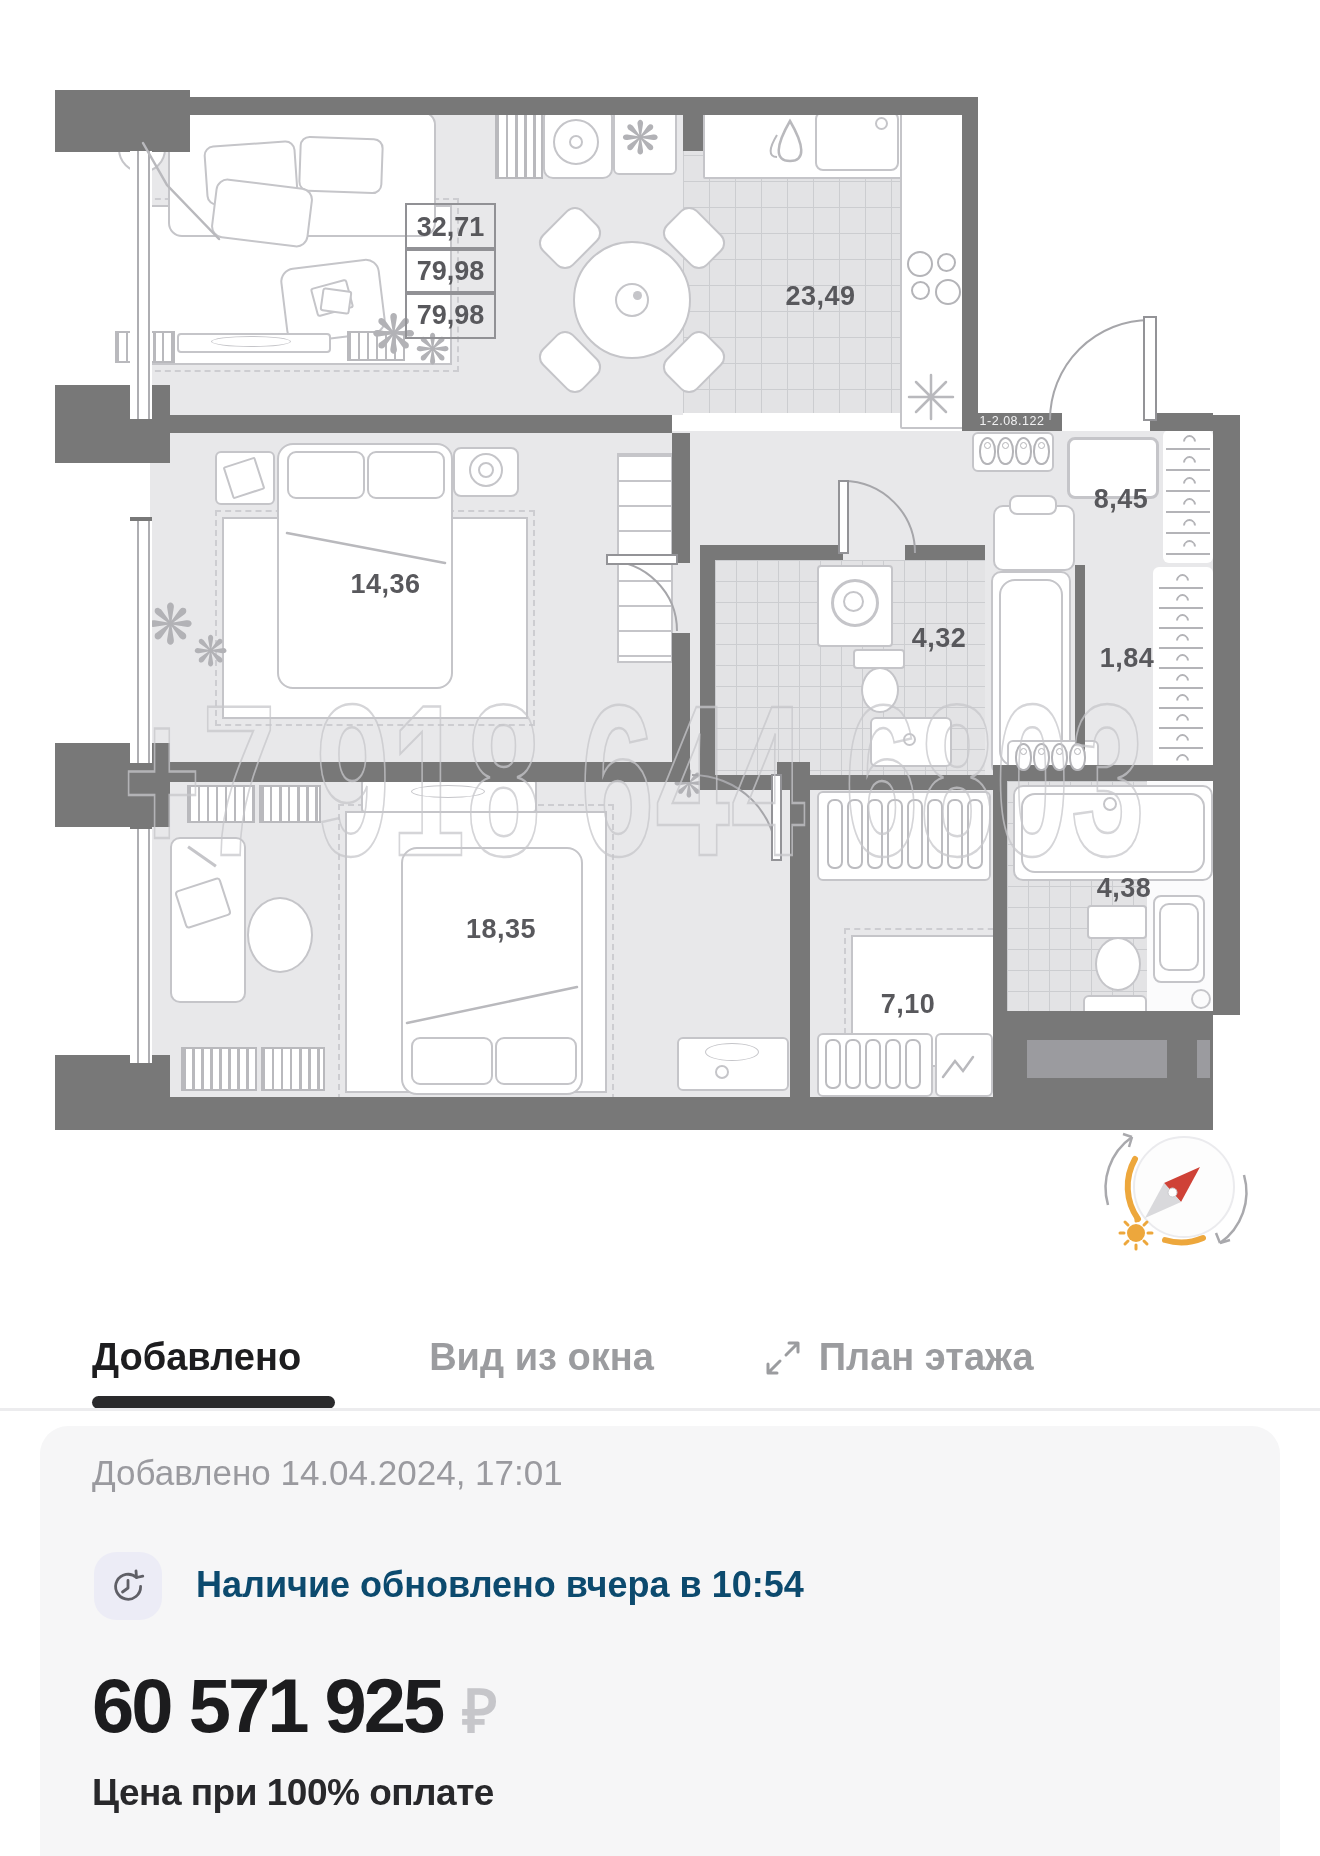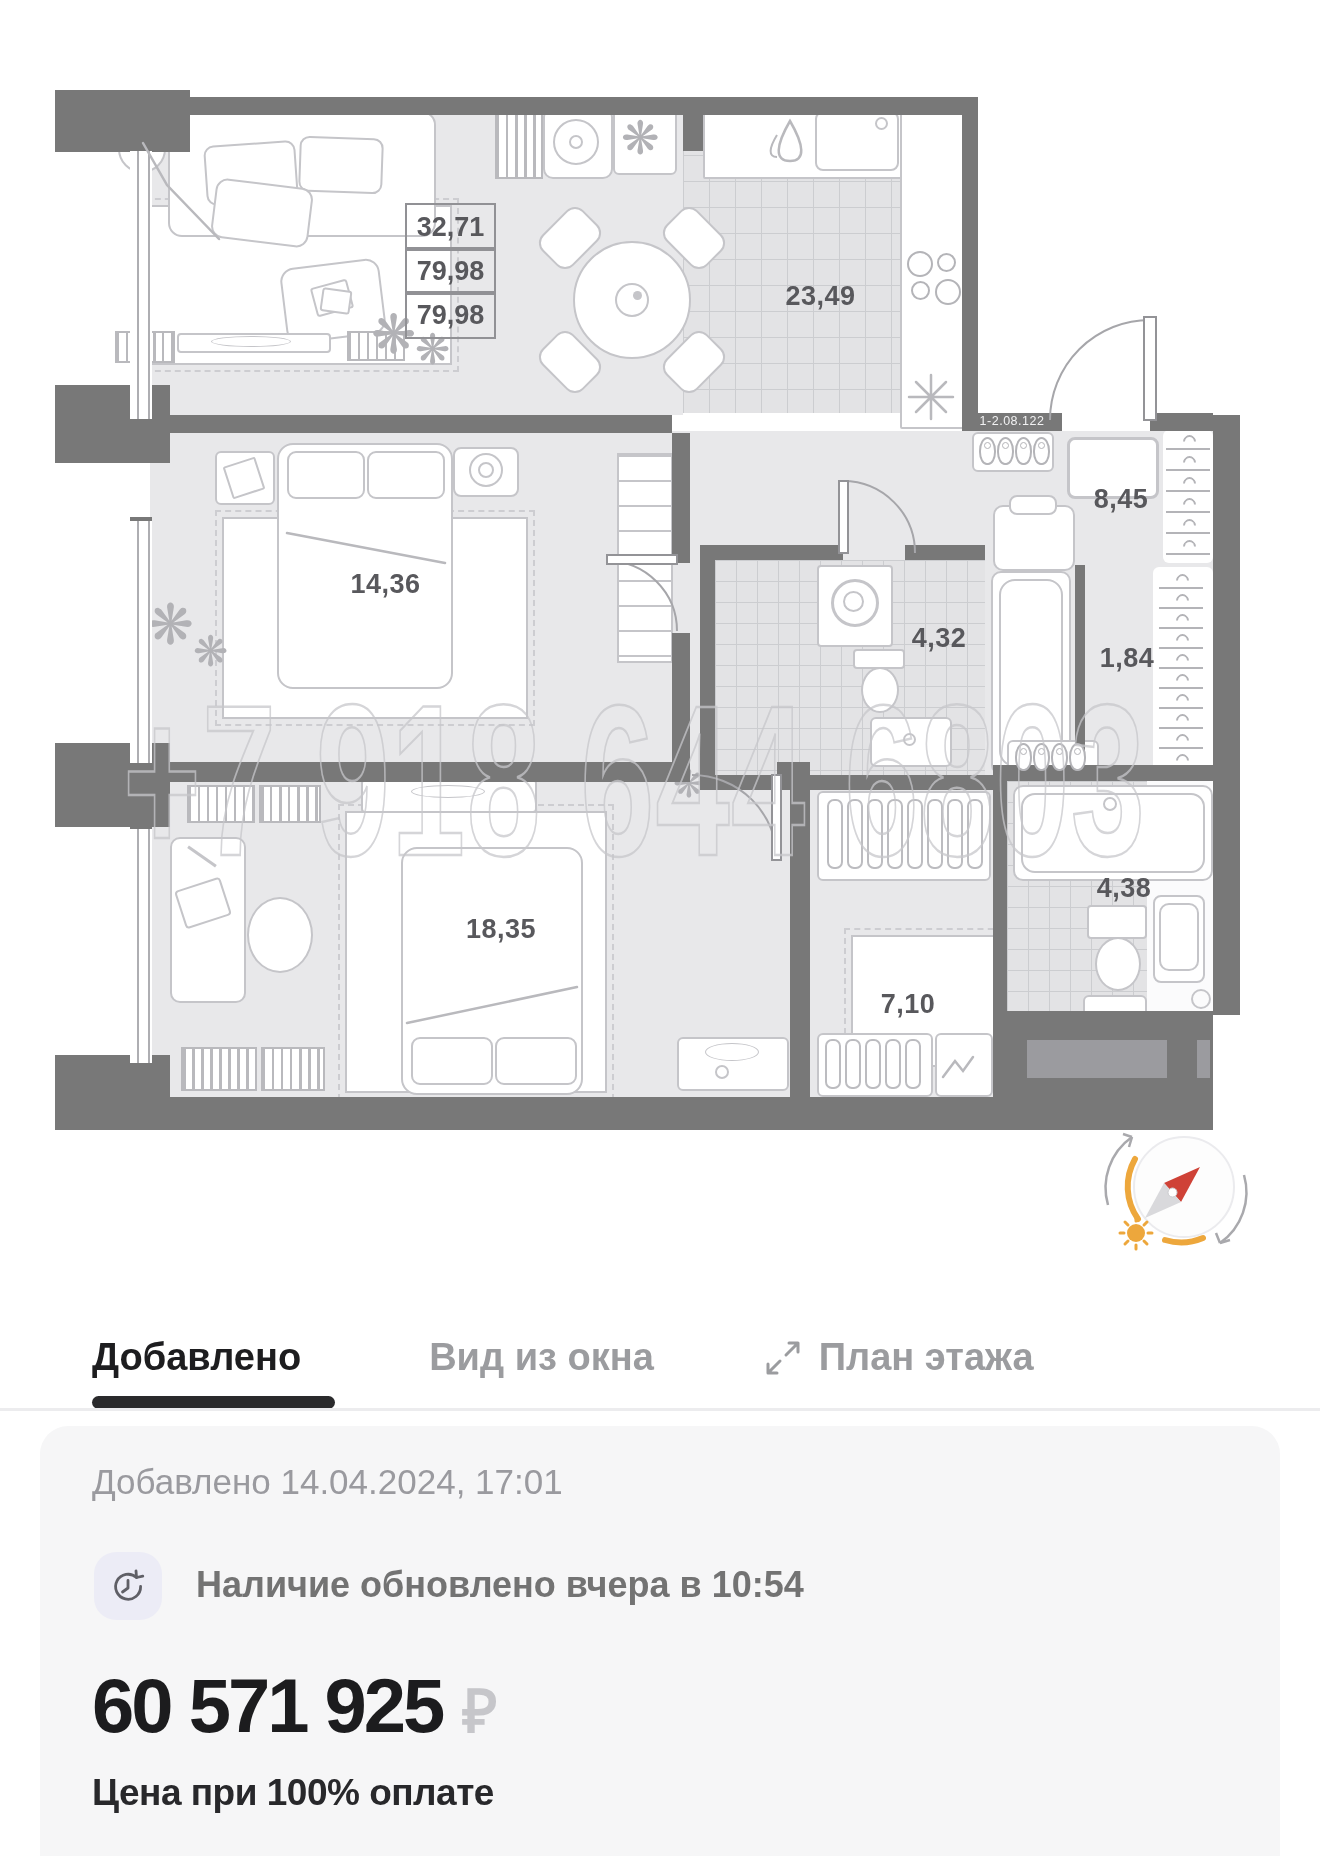--- a/index.html
+++ b/index.html
@@ -51,24 +51,24 @@
     display:flex;align-items:flex-start;justify-content:center;letter-spacing:.5px;}
   #plansvg{position:absolute;left:0;top:0;z-index:6;pointer-events:none;}
   
   .tabs{position:absolute;left:92px;top:1336px;display:flex;align-items:center;z-index:2;}
   .tab{font-size:38px;font-weight:700;color:#9b9c9f;white-space:nowrap;display:flex;align-items:center;cursor:pointer;}
   .tab.active{color:#1d1d1f;}
   .tab-underline{position:absolute;left:92px;top:1396px;width:243px;height:13px;border-radius:7px;background:#2a2a2c;}
   .tabs-divider{position:absolute;left:0;top:1408px;width:1320px;height:3px;background:#ececee;}
   
   .card{position:absolute;left:40px;top:1426px;width:1240px;height:470px;background:#f6f6f7;border-radius:28px;}
-  .added{position:absolute;left:52px;top:36px;font-size:35px;color:#9a9a9f;font-weight:400;}
+  .added{position:absolute;left:52px;top:27px;font-size:35px;color:#9a9a9f;font-weight:400;}
   .iconbox{position:absolute;left:54px;top:126px;width:68px;height:68px;border-radius:22px;background:#ececf6;
     display:flex;align-items:center;justify-content:center;}
-  .avail{position:absolute;left:156px;top:138px;font-size:36px;font-weight:700;color:#737373;}
+  .avail{position:absolute;left:156px;top:138px;font-size:36px;font-weight:700;color:#0c4a6e;}
   .pricerow{position:absolute;left:52px;top:236px;display:flex;align-items:baseline;}
   .price{font-size:76px;font-weight:700;letter-spacing:-3px;color:#1c1c1e;}
   .rub{font-size:60px;font-weight:700;color:#c6c6ca;margin-left:20px;}
   .note{position:absolute;left:52px;top:346px;font-size:37px;font-weight:600;color:#28282b;letter-spacing:-.5px;}
 </style>
 </head>
 <body>
 
 <div id="plan">
 

